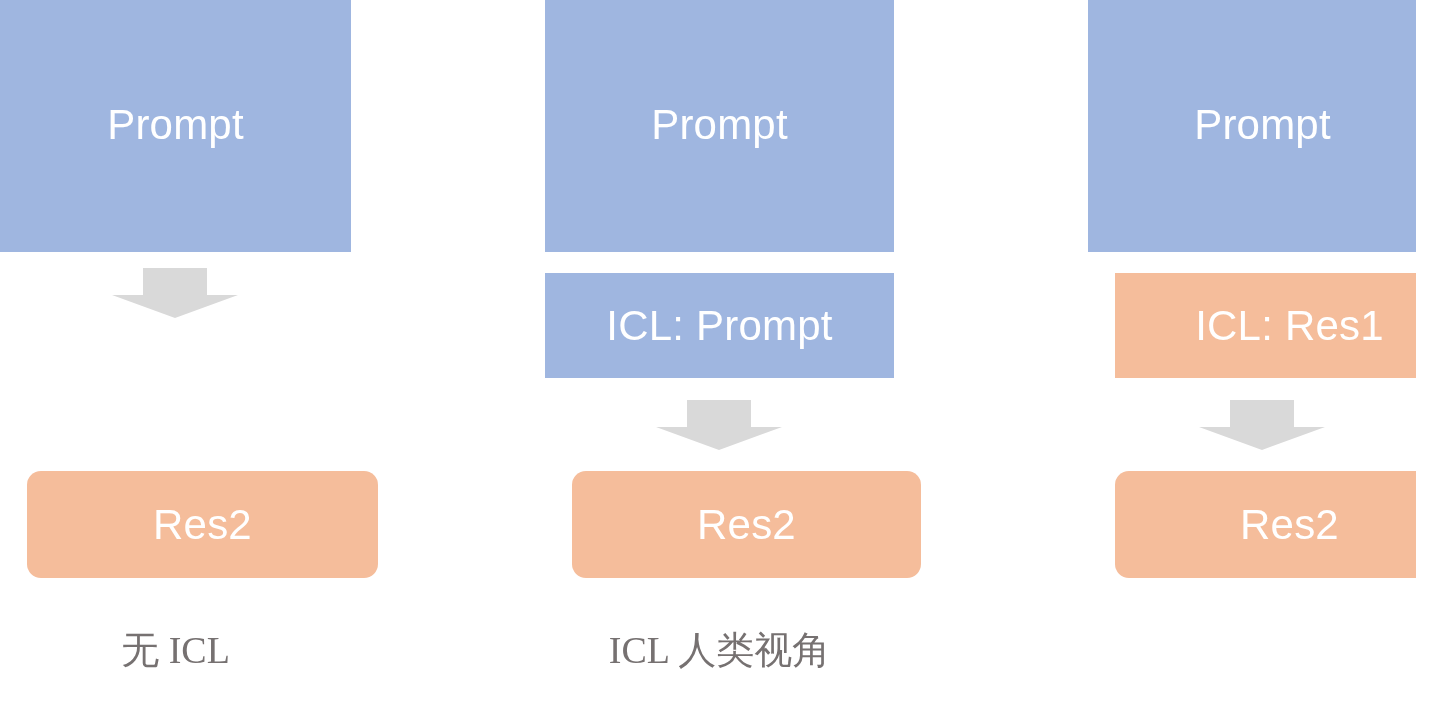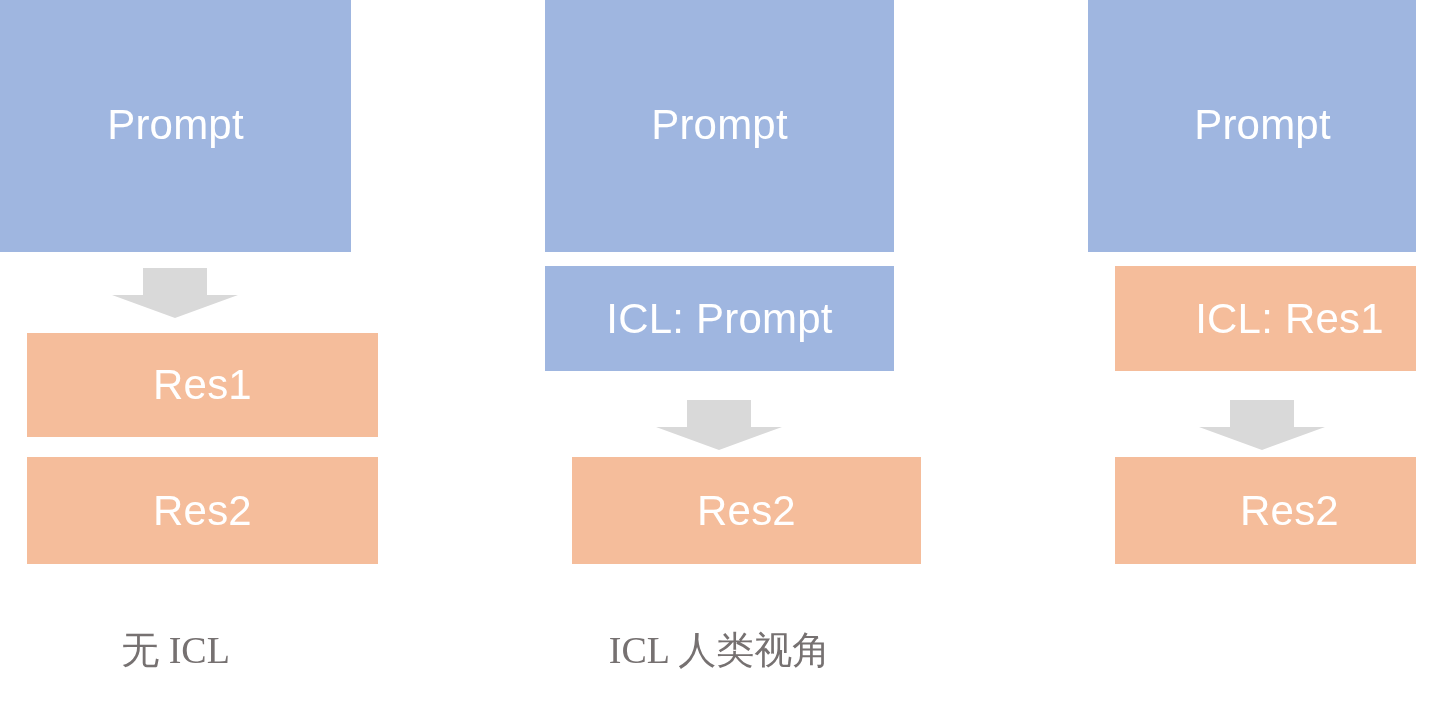--- a/index.html
+++ b/index.html
@@ -65,44 +65,41 @@
     user-select: none;
   }
 
   
   
   .c1 { left: 0px;    width: 351px; }
   .c2 { left: 545px;  width: 349px; }
   .c3 { left: 1088px; width: 349px; }
 
   .row-prompt   { top: -2px;  height: 254px; }
-  .row-icl      { top: 266px; height: 105px; }
+  .row-icl      { top: 273px; height: 105px; }
   .row-res1-c1  { top: 333px; height: 104px; }
-  .row-res2     { top: 457px; height: 107px; }
+  .row-res2     { top: 471px; height: 107px; border-radius: 14px; }
 
   .cap-row { top: 631px; font-family: Liberation Serif, serif; }
 </style>
 </head>
 <body>
 
 <div id="canvas">
 
   <div class="box blue c1 row-prompt">
     <span>Prompt</span>
   </div>
 
   <div class="arrow" style="left:112px; top:268px; width:126px; height:50px;">
     <svg width="126" height="50" viewBox="0 0 126 50">
       <polygon points="31,0 95,0 95,27 126,27 63,50 0,27 31,27" fill="#D9D9D9"></polygon>
     </svg>
   </div>
 
-  <div class="box orange c1 row-res1-c1">
-    <span>Res1</span>
-  </div>
 
   <div class="box orange c1 row-res2">
     <span>Res2</span>
   </div>
 
   <div class="caption c1 cap-row">无 ICL</div>
 
   <div class="box blue c2 row-prompt">
     <span>Prompt</span>
   </div>

